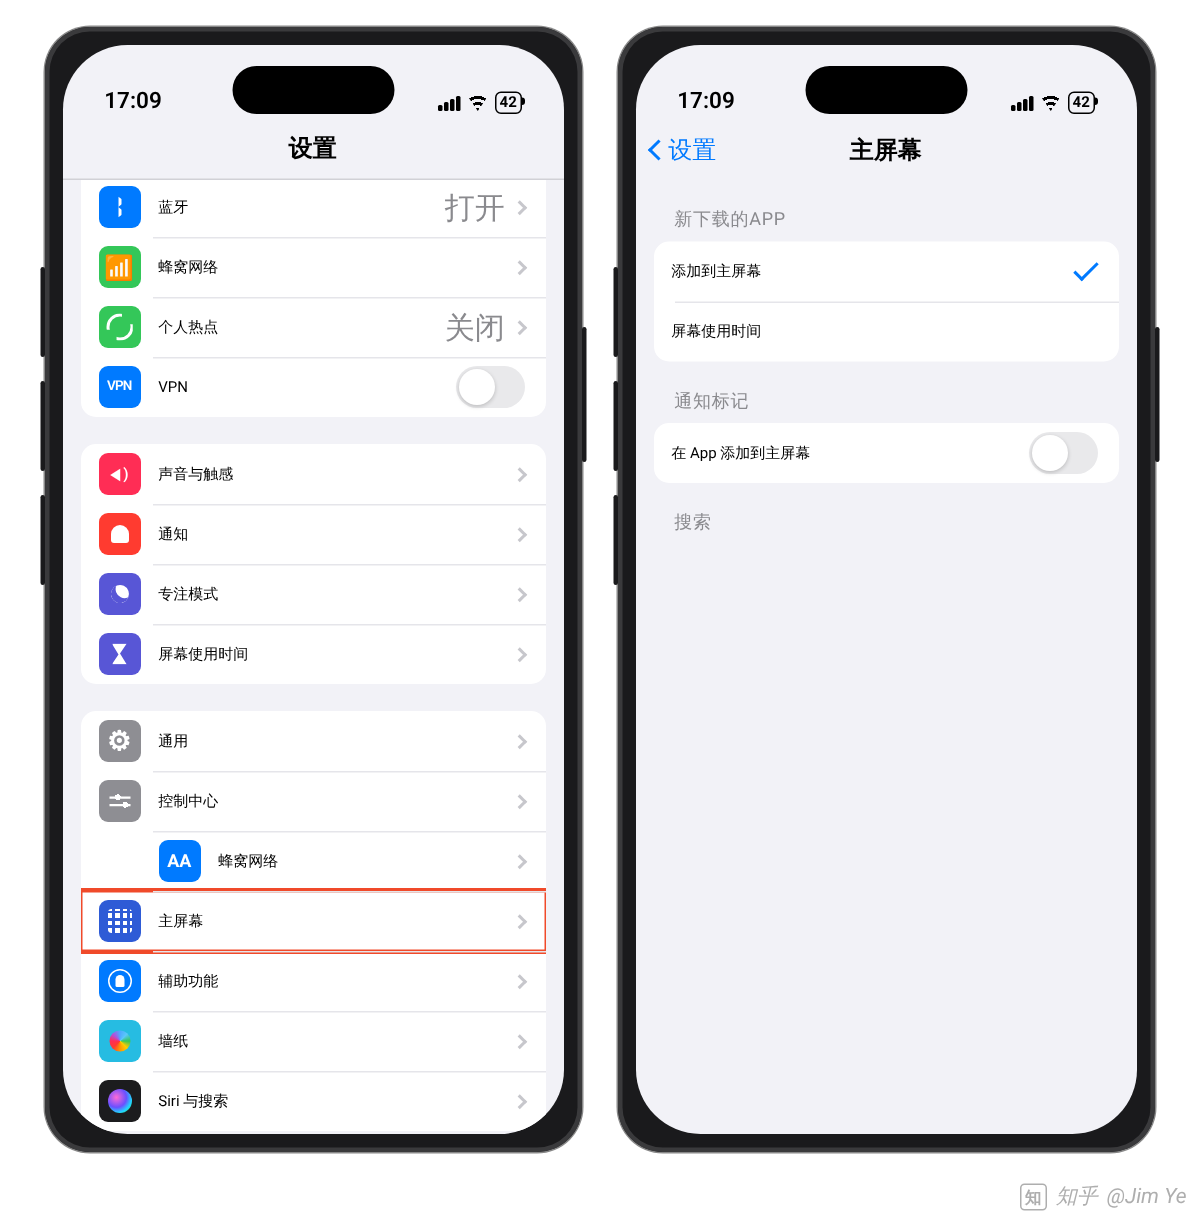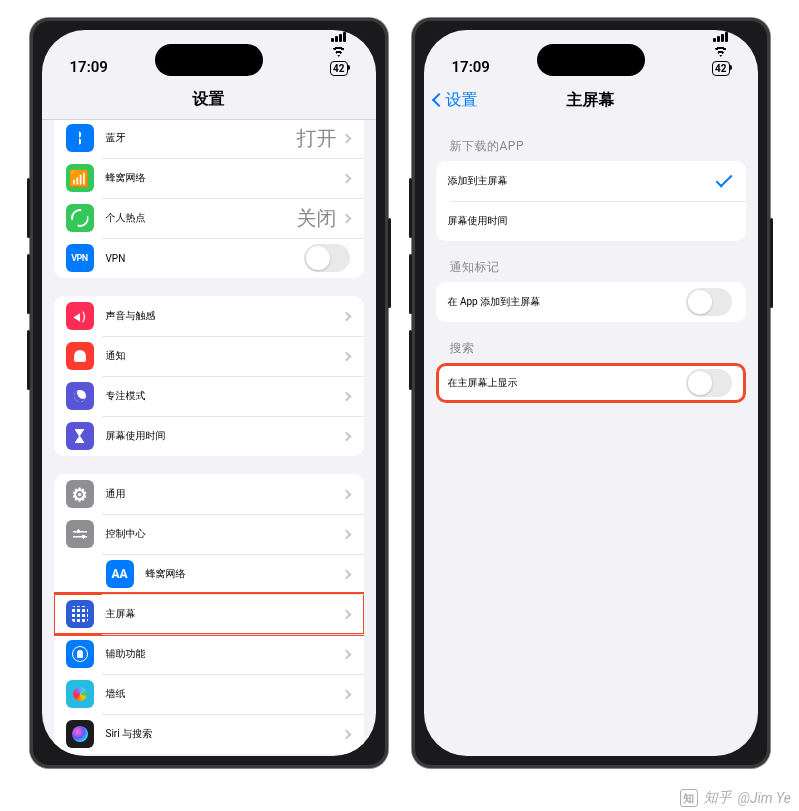--- a/index.html
+++ b/index.html
@@ -13,28 +13,28 @@
     --orange:#ff9500;
     --red:#ff3b30;
     --purple:#5856d6;
     --gray:#8e8e93;
     --pink:#ff2d55;
     --teal:#30d158;
   }
   *{box-sizing:border-box;margin:0;padding:0;font-family:-apple-system,BlinkMacSystemFont,"Segoe UI",Roboto,sans-serif;}
   body{background:#fff;width:799px;height:811px;overflow:hidden;position:relative;}
   .stage{display:flex;gap:24px;justify-content:center;padding:18px 20px;}
-  .phone{width:358px;height:750px;background:#1a1a1c;border-radius:19px;padding:12px;position:relative;box-shadow:0 0 0 1px #888, inset 0 0 0 3px #3a3a3c;}
+  .phone{width:358px;height:750px;background:#1a1a1c;border-radius:30px;padding:12px;position:relative;box-shadow:0 0 0 1px #888, inset 0 0 0 3px #3a3a3c;}
   .phone::before,.phone::after{content:"";position:absolute;background:#1a1a1c;border-radius:2px;}
   .phone::before{left:-3px;top:160px;width:3px;height:60px;box-shadow:0 76px 0 #1a1a1c,0 152px 0 #1a1a1c;}
   .phone::after{right:-3px;top:200px;width:3px;height:90px;}
   .screen{width:100%;height:100%;background:var(--bg);border-radius:43px;overflow:hidden;position:relative;}
   .island{position:absolute;top:14px;left:50%;transform:translateX(-50%);width:108px;height:32px;background:#000;border-radius:20px;z-index:10;}
   .statusbar{height:50px;display:flex;align-items:flex-end;justify-content:space-between;padding:0 28px 4px;font-size:15px;font-weight:600;}
-  .sb-right{display:flex;align-items:center;gap:4px;font-size:12px;flex-direction:column;}
+  .sb-right{display:flex;align-items:center;gap:4px;font-size:12px;}
   .sig{display:inline-flex;align-items:flex-end;gap:1px;}
   .sig i{width:3px;background:#000;border-radius:1px;}
   .sig i:nth-child(1){height:4px}.sig i:nth-child(2){height:6px}.sig i:nth-child(3){height:8px}.sig i:nth-child(4){height:10px}
   .wifi{width:15px;height:11px;position:relative;}
   .wifi::before{content:"";position:absolute;inset:0;background:
     radial-gradient(circle at 50% 100%,#000 0 2px,transparent 2px),
     radial-gradient(circle at 50% 100%,transparent 4px,#000 4px 6px,transparent 6px),
     radial-gradient(circle at 50% 100%,transparent 8px,#000 8px 10px,transparent 10px);
     clip-path:polygon(0 0,100% 0,50% 100%);}
   .bat{display:inline-flex;align-items:center;border:1px solid #000;border-radius:4px;padding:1px 2px;font-size:10px;font-weight:700;position:relative;}
@@ -270,26 +270,20 @@
           <div class="cells">
             <div class="cell nolead">
               <span class="lbl">在 App 添加到主屏幕</span>
               <span class="toggle"></span>
             </div>
           </div>
         </div>
 
         <div class="group">
           <div class="group-header">搜索</div>
-          <div class="cells hl-inner">
-            <div class="cell nolead">
-              <span class="lbl">在主屏幕上显示</span>
-              <span class="toggle"></span>
-            </div>
-          </div>
         </div>
 
       </div>
     </div>
   </div>
 
 </div>
 
 <div class="watermark">
   <span class="zh-logo">知</span>

